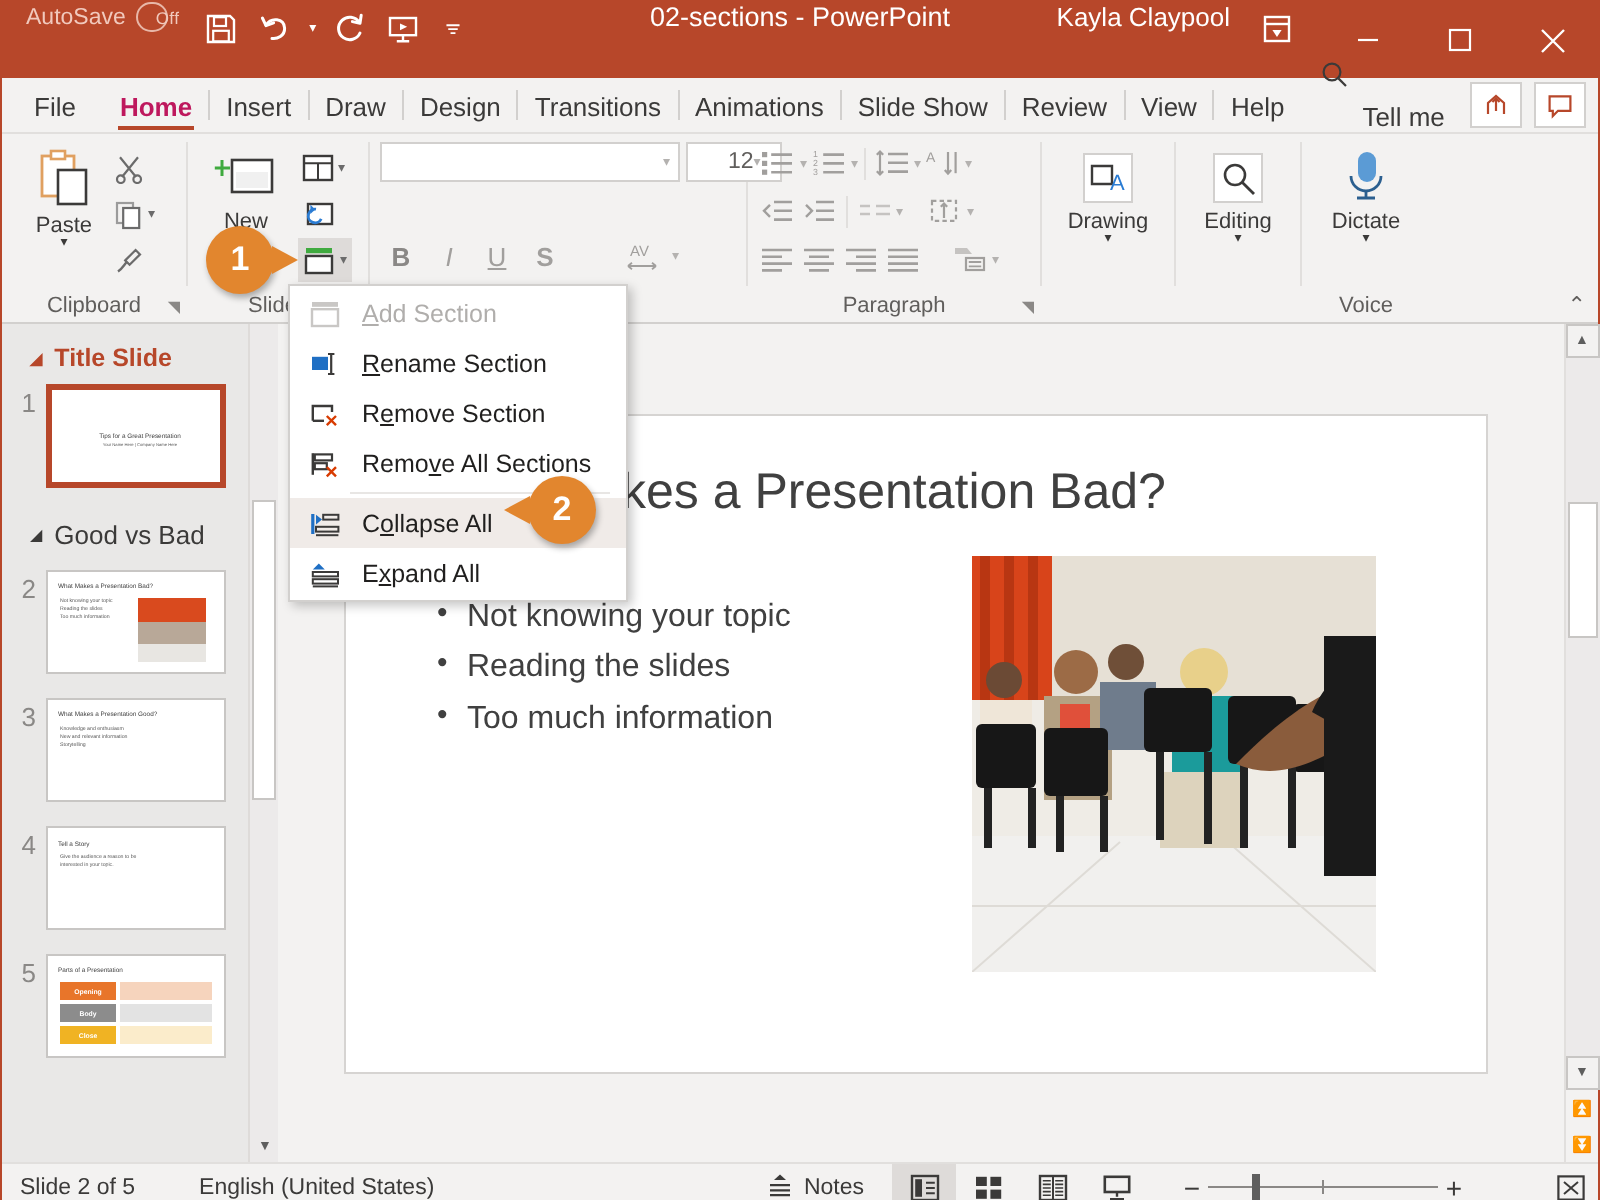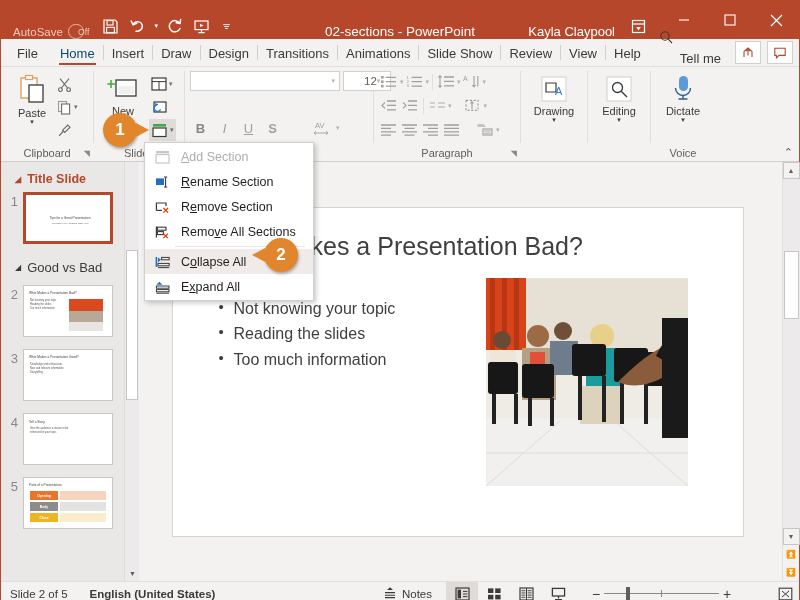--- a/index.html
+++ b/index.html
@@ -12,21 +12,21 @@
   #app {
     width: 800px; height: 600px;
     position: relative;
     border: 1px solid #b7472a;
     background: #f3f2f1;
   }
 
   
   .titlebar {
     height: 38px; background: #b7472a;
-    display: flex; align-items: flex-end;
+    display: flex; align-items: flex-start;
     color: #fff; position: relative;
   }
   .autosave { display: flex; align-items: center; gap: 5px; margin-left: 12px; }
   .autosave-label { font-size: 11.5px; color: #f1c9bd; }
   .toggle {
     width: 16px; height: 15px; border-radius: 8px;
     border: 1px solid #e8b7a8; display: flex; align-items: center;
     padding: 0 6px; gap: 3px;
   }
   .toggle .knob { width: 8px; height: 8px; border-radius: 50%; background: #f1c9bd; }
@@ -63,21 +63,21 @@
   .tabsrow {
     height: 28px; background: #f3f2f1;
     display: flex; align-items: flex-end; position: relative;
     border-bottom: 1px solid #e1dfdd;
   }
   .tab {
     font-size: 13px; color: #3b3a39; padding: 0 8px;
     height: 26px; display: flex; align-items: center; position: relative;
   }
   .tab.file { padding: 0 14px 0 16px; }
-  .tab.active { color: #0c4a6e; font-weight: 400; }
+  .tab.active { color: #be185d; font-weight: 700; }
   .tab.active::after {
     content: ""; position: absolute; left: 7px; right: 7px; bottom: 1px;
     height: 2.5px; background: #b7472a;
   }
   .tabsep { width: 1px; height: 15px; background: #d2d0ce; align-self: center; }
   .tellme { display: flex; align-items: center; gap: 7px; margin-left: 10px; }
   .tellme-txt { font-size: 13px; color: #3b3a39; margin-top: 39px; }
   .tabs-right { position: absolute; right: 6px; bottom: 2px; display: flex; gap: 6px; }
   .tbtn {
     width: 26px; height: 23px; border: 1px solid #d2d0ce; background: #fff;
@@ -235,21 +235,21 @@
     display: flex; align-items: center; justify-content: center;
     font-size: 7px; color: #5e5e5e;
   }
 
   
   .statusbar {
     height: 24px; background: #f3f2f1; display: flex; align-items: center;
     border-top: 1px solid #e1dfdd; font-size: 11.5px; color: #3b3a39;
   }
   .sb-slideof { margin-left: 9px; }
-  .sb-lang { margin-left: 22px; font-weight: bold; }
+  .sb-lang { margin-left: 32px; }
   .sb-notes { margin-left: auto; display: flex; align-items: center; gap: 5px; }
   .viewbtns { display: flex; margin-left: 14px; }
   .vbtn {
     width: 32px; height: 24px; display: flex;
     align-items: center; justify-content: center;
   }
   .vbtn.active { background: #dedbd9; }
   .zoomwrap { display: flex; align-items: center; gap: 0; margin-left: 14px; }
   .zm-sign { font-size: 14px; color: #3b3a39; width: 16px; text-align: center; }
   .zm-track { width: 115px; height: 24px; position: relative; }

